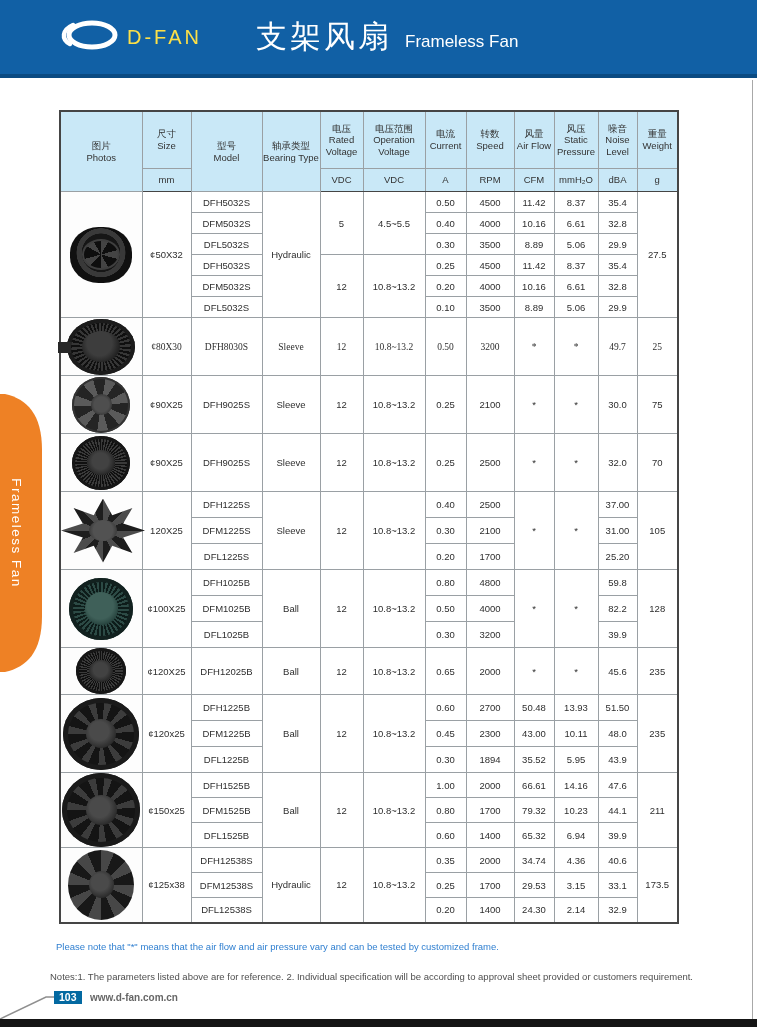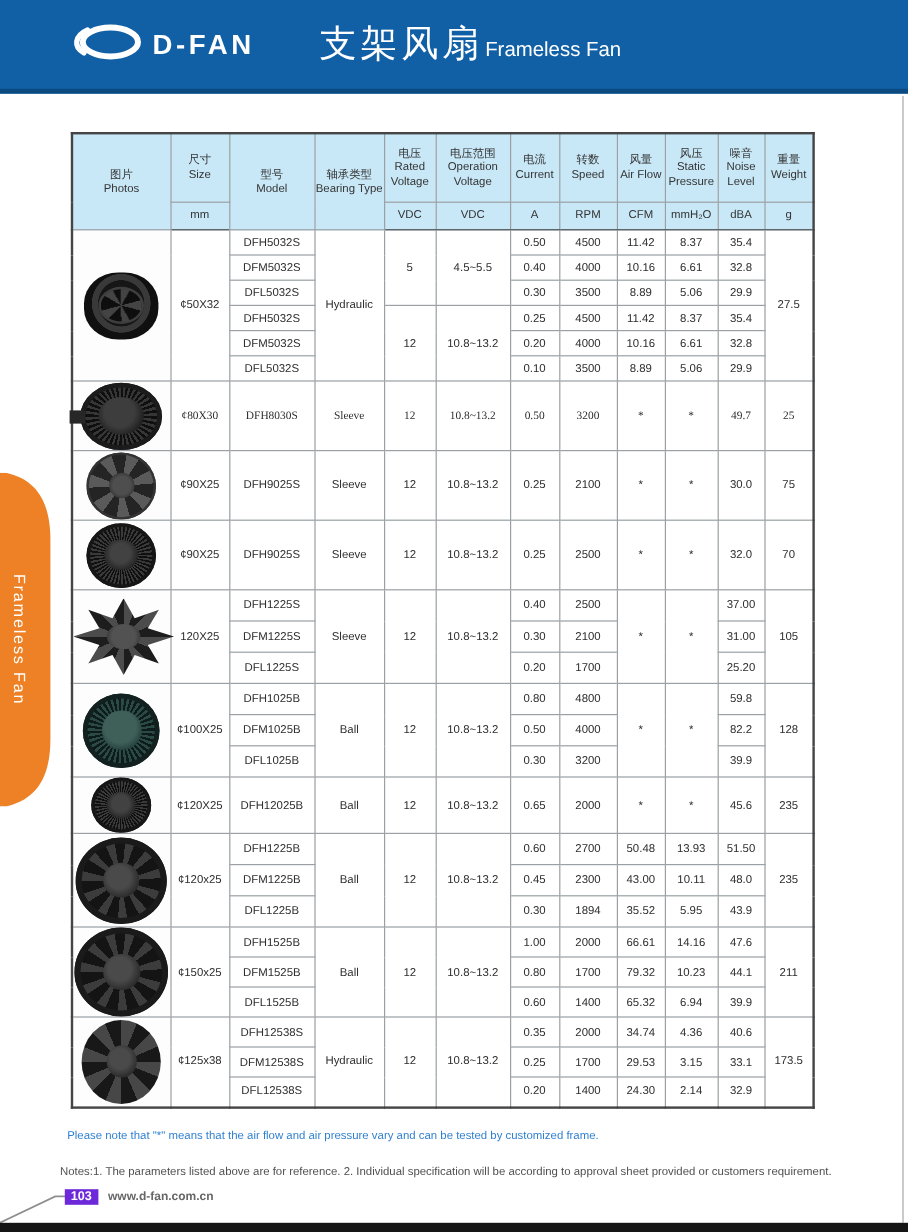--- a/index.html
+++ b/index.html
@@ -3,22 +3,22 @@
 <meta charset="utf-8">
 <style>
   html,body{margin:0;padding:0;background:#e8e8e8;}
   .page{position:relative;width:757px;height:1027px;background:#ffffff;overflow:hidden;
         font-family:"Liberation Sans",sans-serif;margin:0 auto;}
 
   
   .banner{position:absolute;top:0;left:0;width:757px;height:74px;background:#1160a5;
           border-bottom:4px solid #0b4b82;display:flex;align-items:center;}
   .logo{margin-left:60px;display:flex;align-items:center;gap:7px;}
-  .logo-text{color:#ffffff;font-size:23px;font-weight:bold;letter-spacing:3px;}
-  .titles{display:flex;align-items:baseline;margin-left:54px;gap:2px;}
+  .logo-text{color:#fde047;font-size:20px;font-weight:normal;letter-spacing:3px;}
+  .titles{display:flex;align-items:baseline;margin-left:54px;gap:13px;}
   .title-cn{color:#fff;font-size:31px;letter-spacing:3px;}
   .title-en{color:#fff;font-size:17px;}
 
   
   .side-tab{position:absolute;left:0;top:394px;width:44px;height:278px;}
   .side-tab svg{position:absolute;left:0;top:0;}
   .tab-label{position:absolute;left:9px;top:50%;transform:translateY(-50%);
              writing-mode:vertical-rl;color:#fff;font-size:13.5px;letter-spacing:1.5px;white-space:nowrap;}
 
   
@@ -55,21 +55,21 @@
   .fan-star::after{inset:33%;background:radial-gradient(circle,#525252 0 55%,#2e2e2e 95%);}
   .fan-swirl{background:repeating-conic-gradient(from 6deg,#3c3c3c 0 14deg,#141414 14deg 33deg);box-shadow:inset 0 0 0 5px #1a1a1a;}
   .fan-swirl::after{inset:30%;background:radial-gradient(circle at 44% 42%,#4a4a4a 0 40%,#1f1f1f 85%);}
   .fan-teal{background:repeating-conic-gradient(#2c4a45 0 5deg,#0d1c1a 5deg 10deg);box-shadow:inset 0 0 0 4px #12211f;}
   .fan-teal::after{inset:24%;background:radial-gradient(circle at 46% 42%,#3f6059 0 50%,#16302c 90%);}
 
   
   .note-blue{position:absolute;left:56px;top:941px;font-size:9.5px;color:#2f7fd0;width:660px;}
   .note-gray{position:absolute;left:50px;top:971px;font-size:9.5px;color:#4f4f4f;width:690px;}
   .corner-mark{position:absolute;left:0;top:988px;}
-  .page-badge{position:absolute;left:54px;top:991px;background:#6d28d9;color:#fff;font-size:10.5px;
+  .page-badge{position:absolute;left:54px;top:991px;background:#0369a1;color:#fff;font-size:10.5px;
               font-weight:bold;padding:0 5px;line-height:13px;}
   .site-url{position:absolute;left:90px;top:992px;font-size:10px;color:#666;font-weight:bold;}
   .bottom-bar{position:absolute;left:0;top:1019px;width:757px;height:8px;background:#151515;}
 </style>
 </head>
 <body>
 
 <div class="page">
 
   <div class="banner">

